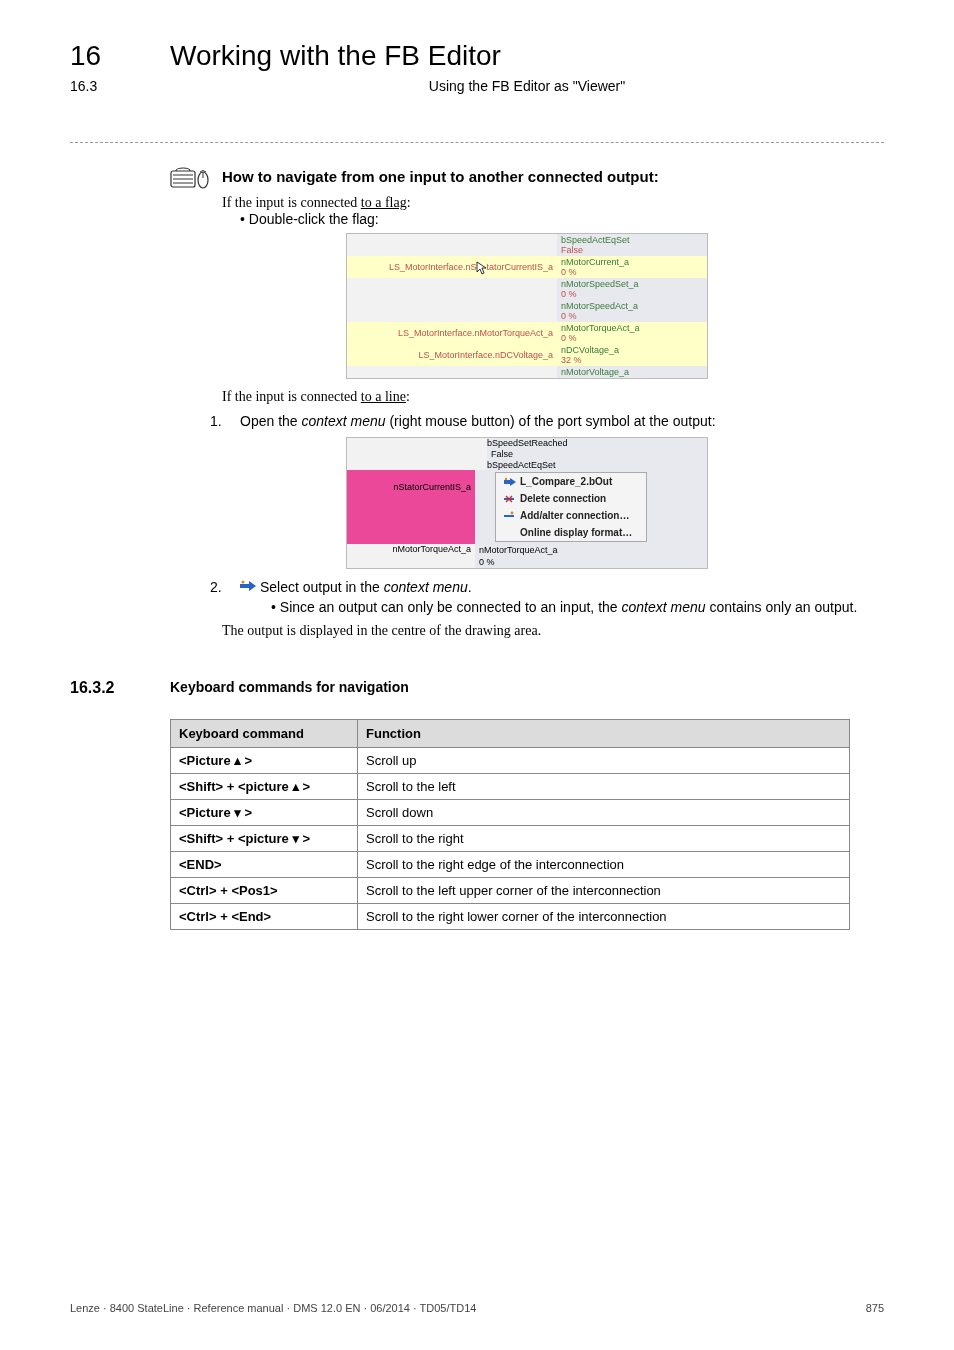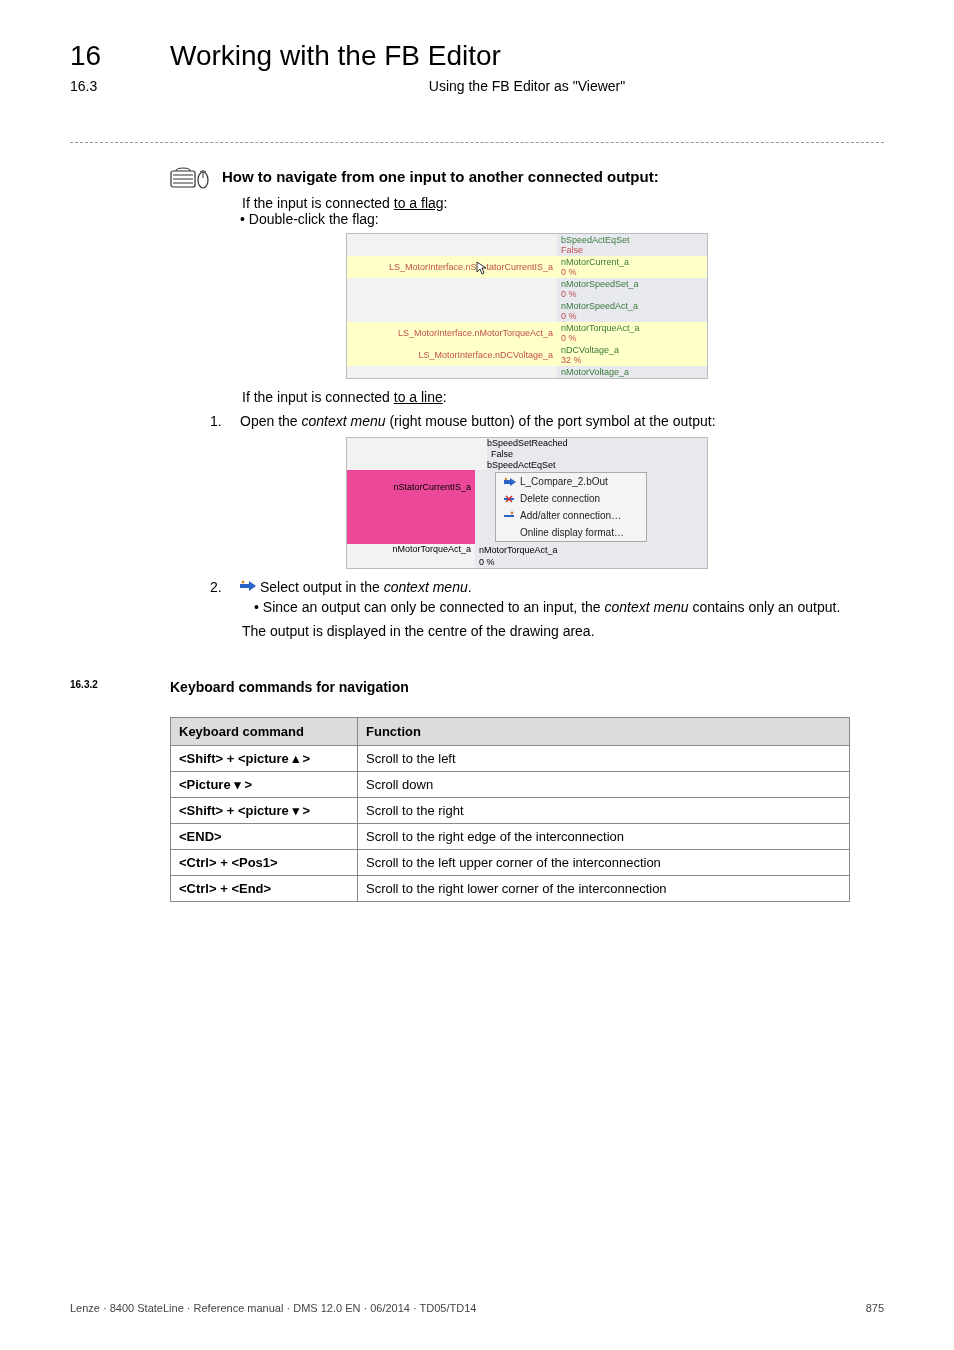--- a/index.html
+++ b/index.html
@@ -56,22 +56,23 @@
     margin-bottom: 6px;
   }
   .howto-icon svg {
     display: block;
   }
   .howto-text {
     font-weight: 700;
     font-size: 15px;
   }
   .indent1 {
-    margin-left: 72px;
-    font-size: 14px;
+    margin-left: 52px;
+    font-size: 14px;
+    font-family: Liberation Serif, serif;
   }
   .bullet {
     margin-left: 70px;
     font-size: 14px;
   }
   .bullet::before {
     content: "• ";
   }
   .fig {
     margin: 6px auto 10px auto;
@@ -149,41 +150,42 @@
   .fig2 .topright {
     flex: 1;
   }
   .fig2 .menu {
     background: #f4f4f4;
     border: 1px solid #aaa;
     font-size: 10px;
     color: #222;
     width: 150px;
     margin: 2px 0 2px 20px;
+    font-weight: bold;
   }
   .fig2 .menu div {
     padding: 3px 8px;
     display: flex;
     align-items: center;
     gap: 6px;
   }
   .mi {
     width: 10px; height: 10px;
     display: inline-block;
   }
   .gotoicon {
     display: inline-block;
     width: 16px; height: 12px;
     position: relative;
   }
   .gotoicon svg { position: absolute; top: 0; left: 0; }
 
   .sec-num {
     font-weight: 700;
-    font-size: 10px;
+    font-size: 16px;
     float: left;
     width: 100px;
   }
   .sec-title {
     font-weight: 700;
     font-size: 14px;
     margin-left: 100px;
   }
 
   table.kbd {
@@ -388,21 +390,21 @@
 
     <div class="numlist" style="counter-reset: step 1;">
       <div class="item">
         <span class="gotoicon">
           <svg width="16" height="12" viewBox="0 0 16 12">
               <path d="M16 6 L9 1 L9 4 L0 4 L0 8 L9 8 L9 11 Z" fill="#2a62c8"></path>
               <circle cx="3" cy="2" r="1.5" fill="#d08a2a"></circle>
             </svg>
         </span>
         <span>Select  output in the </span><span class="i">context menu</span><span>.</span>
-        <div style="margin-left:14px;margin-top:4px;">
+        <div style="margin-left:31px;margin-top:4px;">
           • <span>Since an output can only be connected to an input, the </span><span class="i">context menu</span><span> contains only an output.</span>
         </div>
       </div>
     </div>
 
     <div class="indent1" style="margin-top:8px;">The output is displayed in the centre of the drawing area.</div>
   </div>
 
   <div style="height:40px;"></div>
   <div class="sec-num">16.3.2</div>
@@ -412,20 +414,24 @@
   <div class="content">
     <table class="kbd">
       <thead>
         <tr>
           <th style="width:170px;">Keyboard command</th>
           <th>Function</th>
         </tr>
       </thead>
       <tbody id="kbd-body">
           <tr>
+            <td class="cmd">&lt;Picture ▴ &gt;</td>
+            <td>Scroll up</td>
+          </tr>
+          <tr>
             <td class="cmd">&lt;Shift&gt; + &lt;picture ▴ &gt;</td>
             <td>Scroll to the left</td>
           </tr>
           <tr>
             <td class="cmd">&lt;Picture ▾ &gt;</td>
             <td>Scroll down</td>
           </tr>
           <tr>
             <td class="cmd">&lt;Shift&gt; + &lt;picture ▾ &gt;</td>
             <td>Scroll to the right</td>

